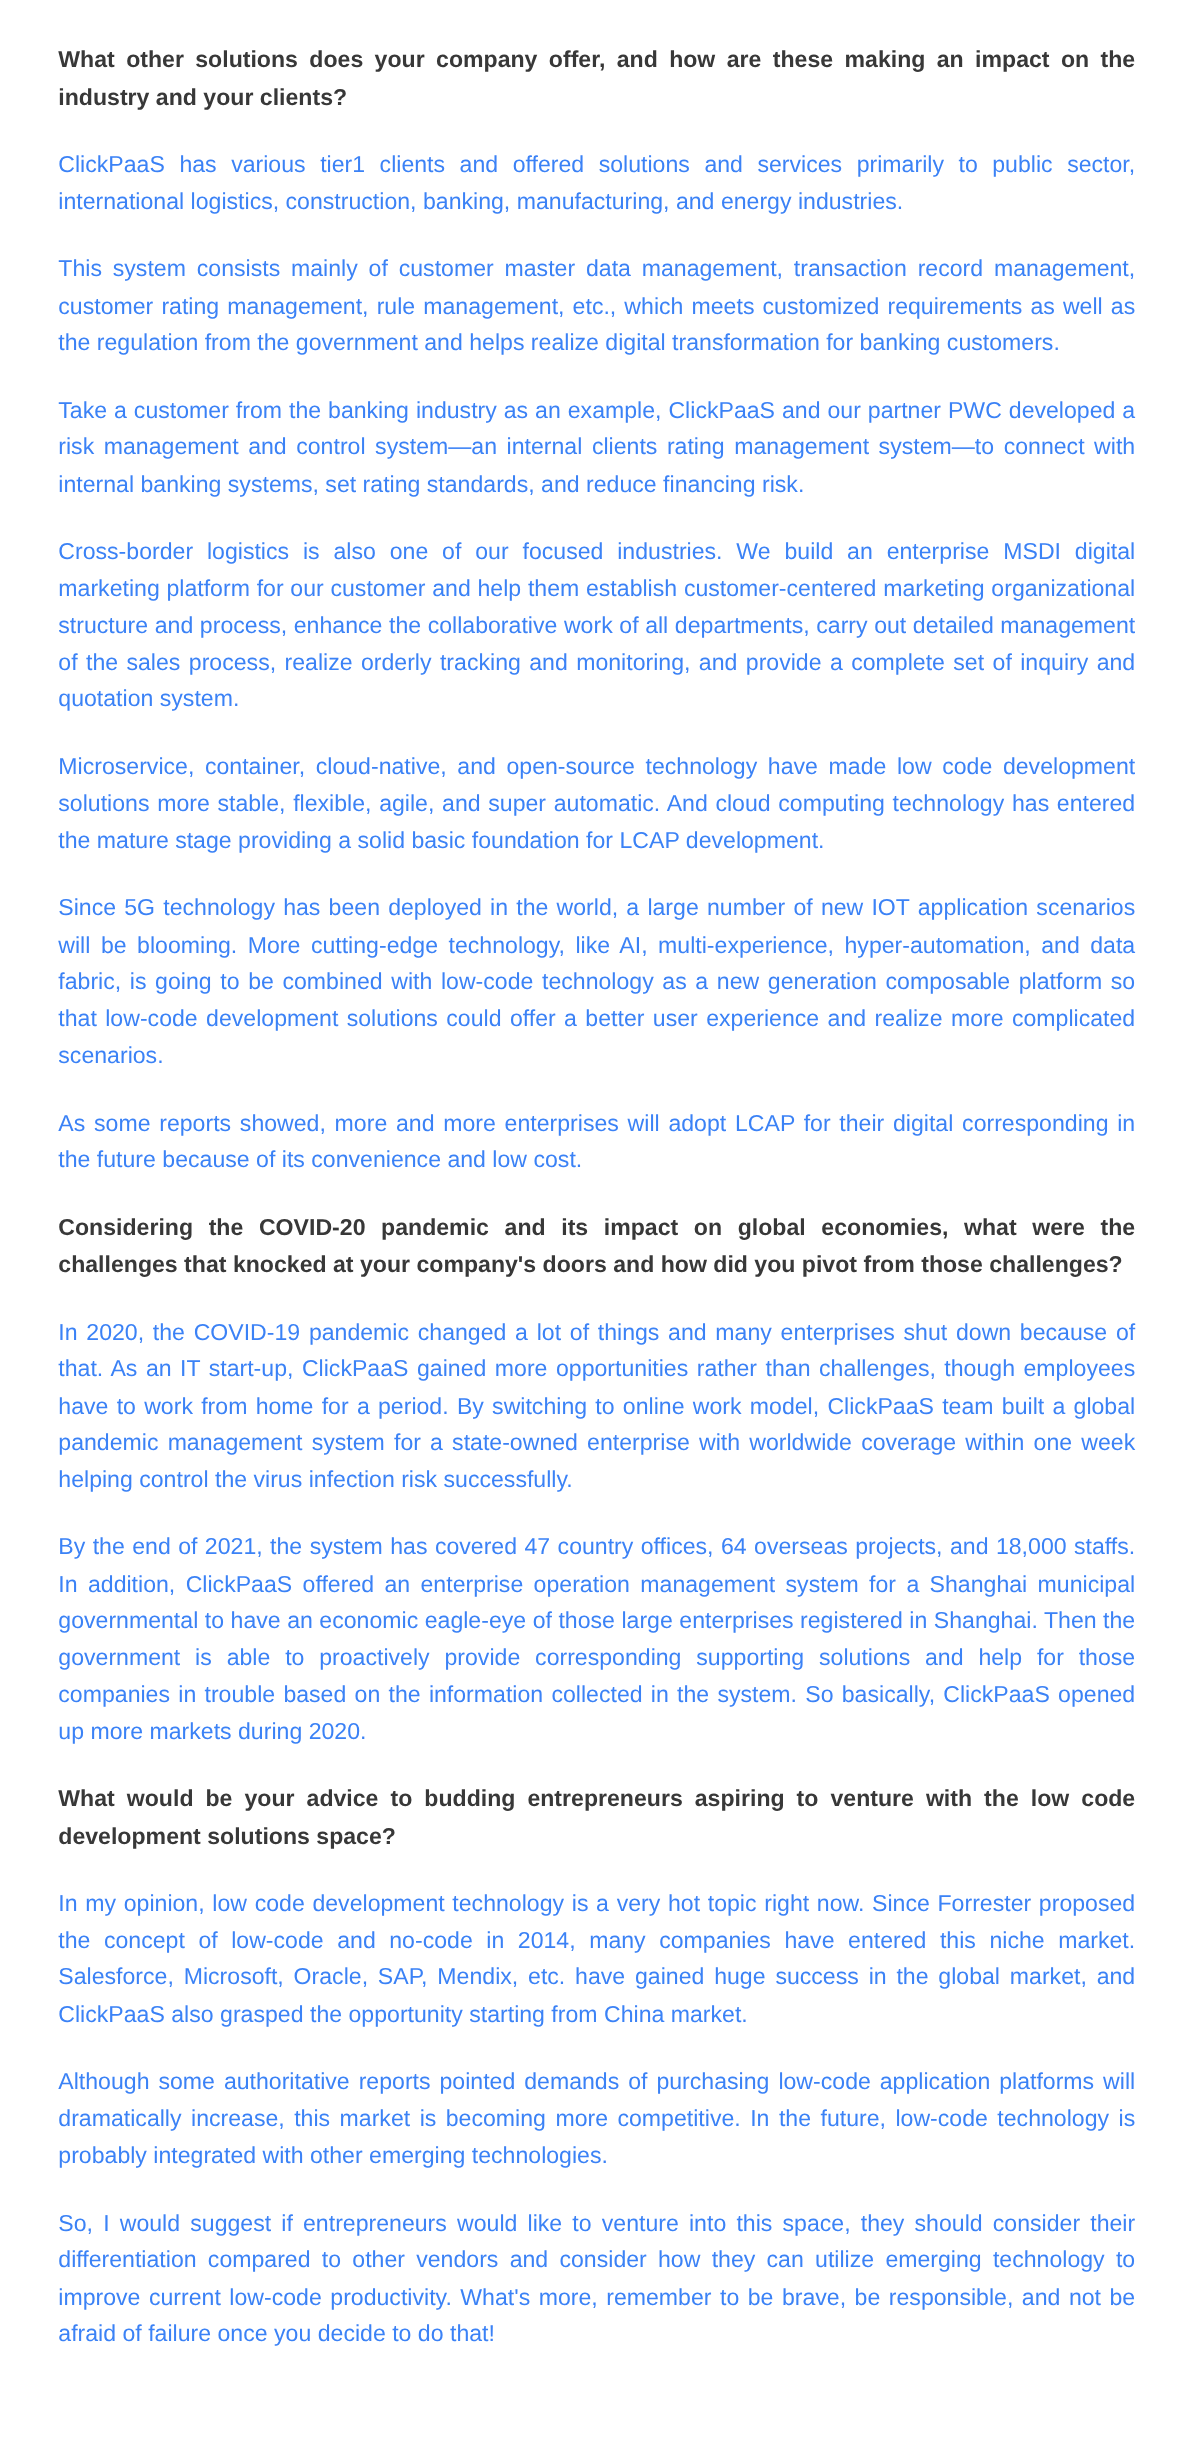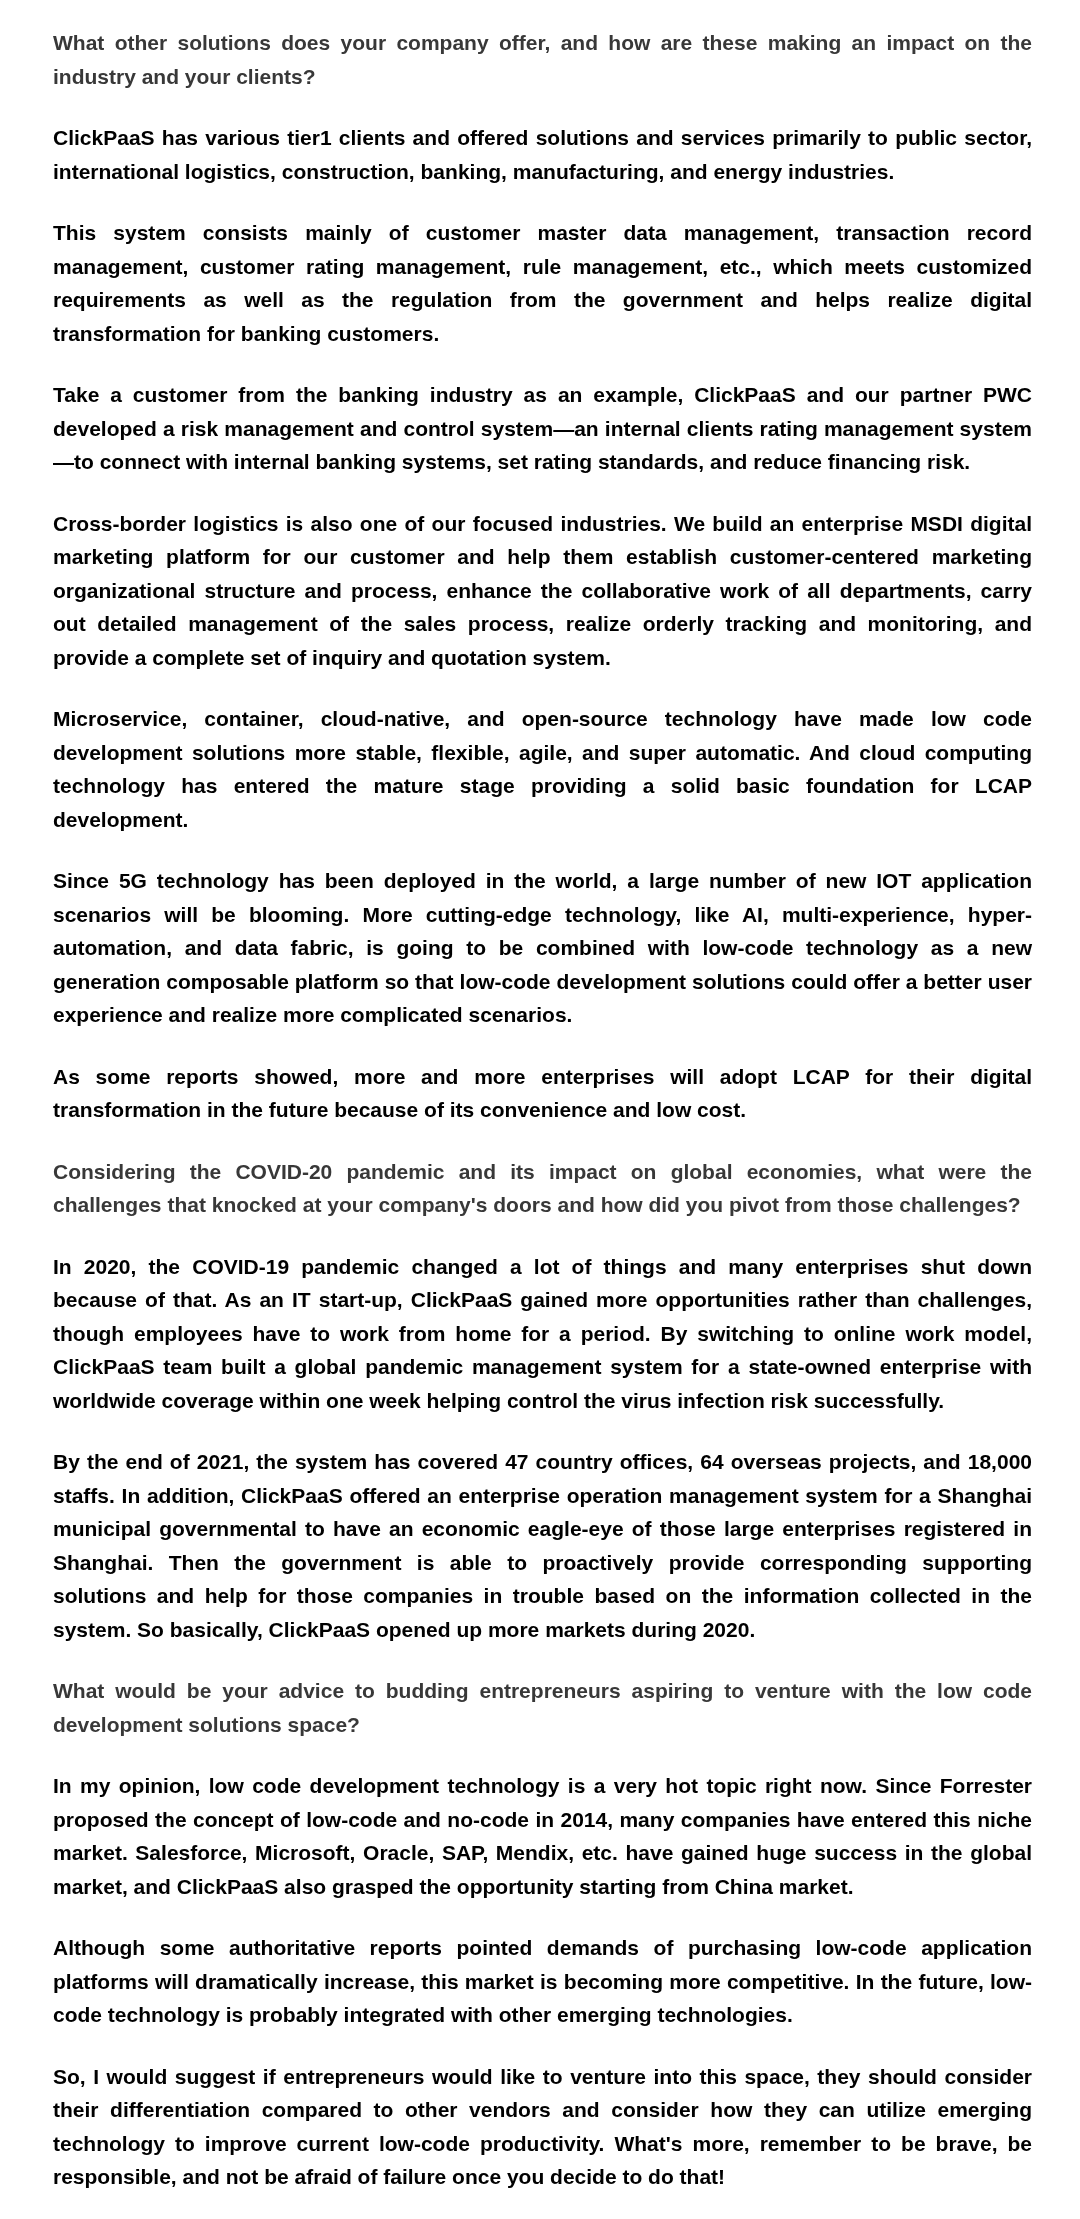--- a/index.html
+++ b/index.html
@@ -21,37 +21,37 @@
     line-height: 33.5px;
     text-align: justify;
     margin: 0 0 28px 0;
     letter-spacing: 0;
   }
   .question {
     font-weight: bold;
     color: #383838;
   }
   .answer {
-    font-weight: bold;
-    color: #000000;
+    font-weight: normal;
+    color: #3b82f6;
   }
-  h2.block { font-size: 21px; } 
+  h2.block { font-size: 21px; margin-top: 12px; } 
 </style>
 </head>
 <body>
 
 <main class="article">
   <h2 class="block question">What other solutions does your company offer, and how are these making an impact on the industry and your clients?</h2>
   <p class="block answer">ClickPaaS has various tier1 clients and offered solutions and services primarily to public sector, international logistics, construction, banking, manufacturing, and energy industries.</p>
   <p class="block answer">This system consists mainly of customer master data management, transaction record management, customer rating management, rule management, etc., which meets customized requirements as well as the regulation from the government and helps realize digital transformation for banking customers.</p>
   <p class="block answer">Take a customer from the banking industry as an example, ClickPaaS and our partner PWC developed a risk management and control system—an internal clients rating management system—to connect with internal banking systems, set rating standards, and reduce financing risk.</p>
   <p class="block answer">Cross-border logistics is also one of our focused industries. We build an enterprise MSDI digital marketing platform for our customer and help them establish customer-centered marketing organizational structure and process, enhance the collaborative work of all departments, carry out detailed management of the sales process, realize orderly tracking and monitoring, and provide a complete set of inquiry and quotation system.</p>
   <p class="block answer">Microservice, container, cloud-native, and open-source technology have made low code development solutions more stable, flexible, agile, and super automatic. And cloud computing technology has entered the mature stage providing a solid basic foundation for LCAP development.</p>
   <p class="block answer">Since 5G technology has been deployed in the world, a large number of new IOT application scenarios will be blooming. More cutting-edge technology, like AI, multi-experience, hyper-automation, and data fabric, is going to be combined with low-code technology as a new generation composable platform so that low-code development solutions could offer a better user experience and realize more complicated scenarios.</p>
-  <p class="block answer">As some reports showed, more and more enterprises will adopt LCAP for their digital transformation in the future because of its convenience and low cost.</p>
+  <p class="block answer">As some reports showed, more and more enterprises will adopt LCAP for their digital corresponding in the future because of its convenience and low cost.</p>
   <h2 class="block question">Considering the COVID-20 pandemic and its impact on global economies, what were the challenges that knocked at your company's doors and how did you pivot from those challenges?</h2>
   <p class="block answer">In 2020, the COVID-19 pandemic changed a lot of things and many enterprises shut down because of that. As an IT start-up, ClickPaaS gained more opportunities rather than challenges, though employees have to work from home for a period. By switching to online work model, ClickPaaS team built a global pandemic management system for a state-owned enterprise with worldwide coverage within one week helping control the virus infection risk successfully.</p>
   <p class="block answer">By the end of 2021, the system has covered 47 country offices, 64 overseas projects, and 18,000 staffs. In addition, ClickPaaS offered an enterprise operation management system for a Shanghai municipal governmental to have an economic eagle-eye of those large enterprises registered in Shanghai. Then the government is able to proactively provide corresponding supporting solutions and help for those companies in trouble based on the information collected in the system. So basically, ClickPaaS opened up more markets during 2020.</p>
   <h2 class="block question">What would be your advice to budding entrepreneurs aspiring to venture with the low code development solutions space?</h2>
   <p class="block answer">In my opinion, low code development technology is a very hot topic right now. Since Forrester proposed the concept of low-code and no-code in 2014, many companies have entered this niche market. Salesforce, Microsoft, Oracle, SAP, Mendix, etc. have gained huge success in the global market, and ClickPaaS also grasped the opportunity starting from China market.</p>
   <p class="block answer">Although some authoritative reports pointed demands of purchasing low-code application platforms will dramatically increase, this market is becoming more competitive. In the future, low-code technology is probably integrated with other emerging technologies.</p>
   <p class="block answer">So, I would suggest if entrepreneurs would like to venture into this space, they should consider their differentiation compared to other vendors and consider how they can utilize emerging technology to improve current low-code productivity. What's more, remember to be brave, be responsible, and not be afraid of failure once you decide to do that!</p>
 </main>
 
 </body></html>

